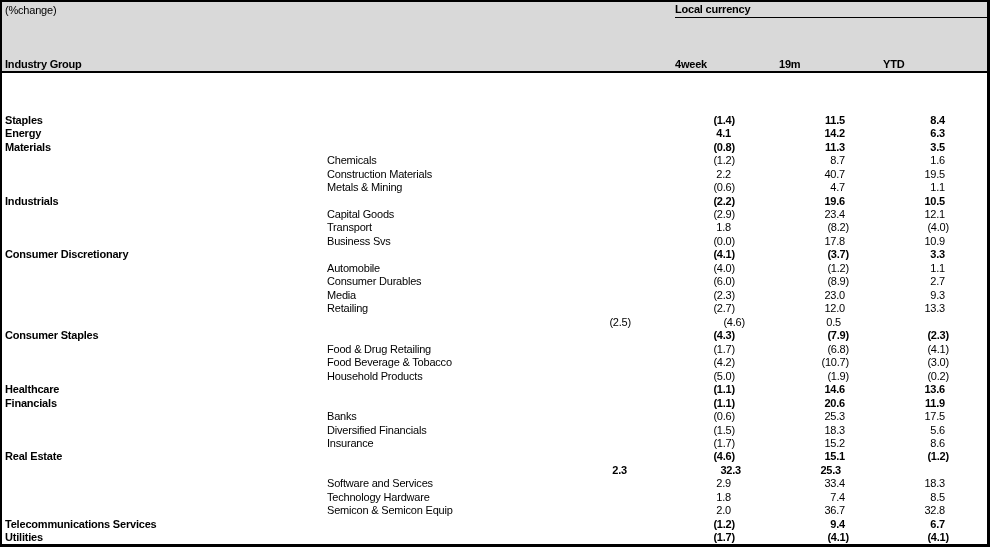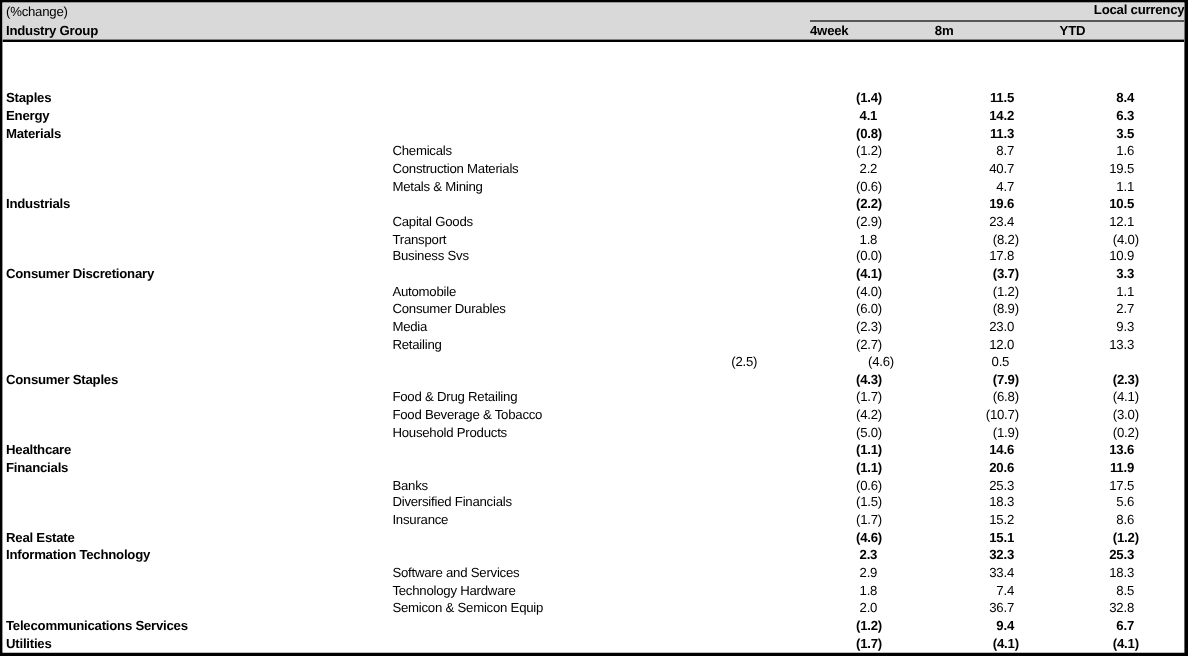--- a/index.html
+++ b/index.html
@@ -29,32 +29,33 @@
     flex: 0 0 auto;
   }
   .h-row1 {
     display: grid;
     grid-template-columns: 673px 312px;
     height: 16px;
     align-items: center;
   }
   .change-label { padding-left: 3px; }
   .currency-group {
-    text-align: right;
+    text-align: left;
     font-weight: bold;
     border-bottom: 1px solid #000;
     height: 100%;
     line-height: 15px;
     box-sizing: border-box;
   }
   .h-row2 {
     display: grid;
     grid-template-columns: 673px 104px 104px 104px;
     height: 15px;
     align-items: center;
+    margin-top: 38px;
   }
   .industry-group { font-weight: bold; padding-left: 3px; }
   .num-h { text-align: left; font-weight: bold; }
   
   .tbody {
     flex: 1 1 auto;
     display: grid;
     grid-auto-rows: 1fr;
   }
   .row {
@@ -77,21 +78,21 @@
 
 <div class="table">
   <div class="thead">
     <div class="h-row1">
       <div class="cell change-label">(%change)</div>
       <div class="cell currency-group">Local currency</div>
     </div>
     <div class="h-row2">
       <div class="cell industry-group">Industry Group</div>
       <div class="cell num-h">4week</div>
-      <div class="cell num-h">8m</div>
+      <div class="cell num-h">19m</div>
       <div class="cell num-h">YTD</div>
     </div>
   </div>
   <div class="tbody">
       <div class="row group">
         <div class="cell group-label">Staples</div>
         <div class="cell sub-label"></div>
         <div class="cell num n1">(1.4)</div>
         <div class="cell num n2 pp">11.5</div>
         <div class="cell num n3 pp">8.4</div>
@@ -264,21 +265,20 @@
         <div class="cell num n3 pp">8.6</div>
       </div>
       <div class="row group">
         <div class="cell group-label">Real Estate</div>
         <div class="cell sub-label"></div>
         <div class="cell num n1">(4.6)</div>
         <div class="cell num n2 pp">15.1</div>
         <div class="cell num n3">(1.2)</div>
       </div>
       <div class="row group">
-        <div class="cell group-label">Information Technology</div>
         <div class="cell sub-label"></div>
         <div class="cell num n1 pp">2.3</div>
         <div class="cell num n2 pp">32.3</div>
         <div class="cell num n3 pp">25.3</div>
       </div>
       <div class="row">
         <div class="cell group-label"></div>
         <div class="cell sub-label">Software and Services</div>
         <div class="cell num n1 pp">2.9</div>
         <div class="cell num n2 pp">33.4</div>

